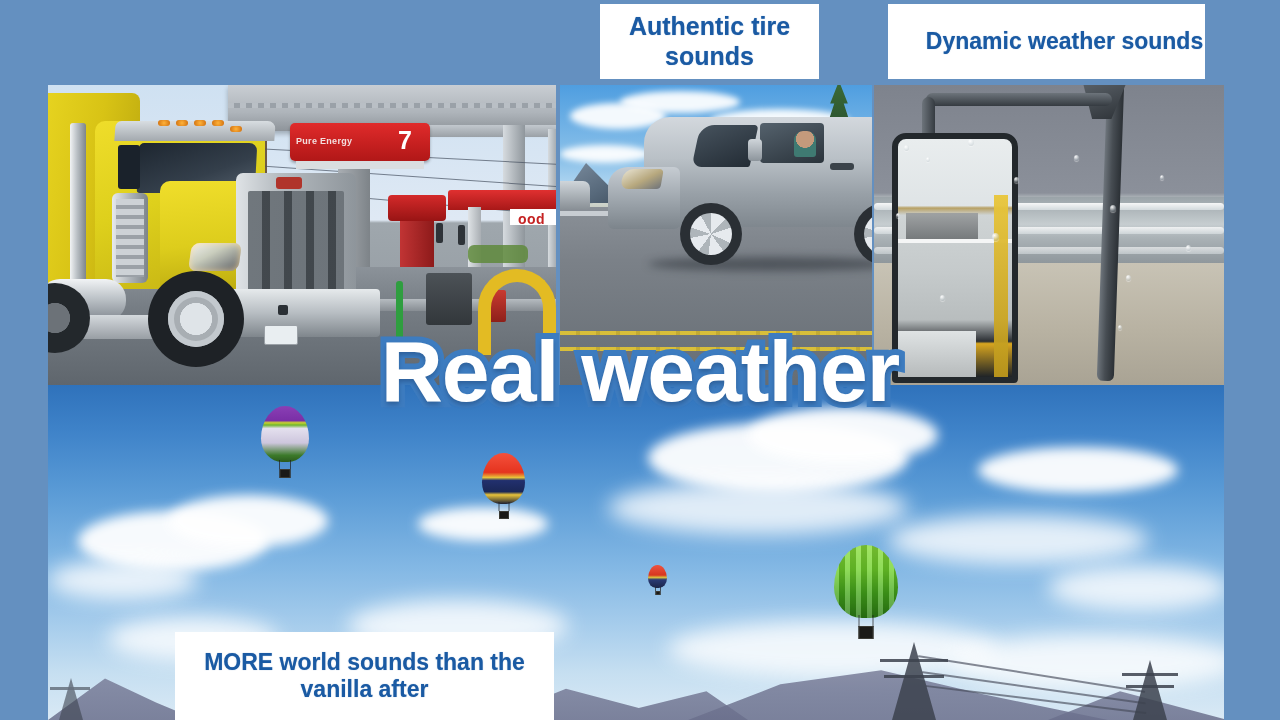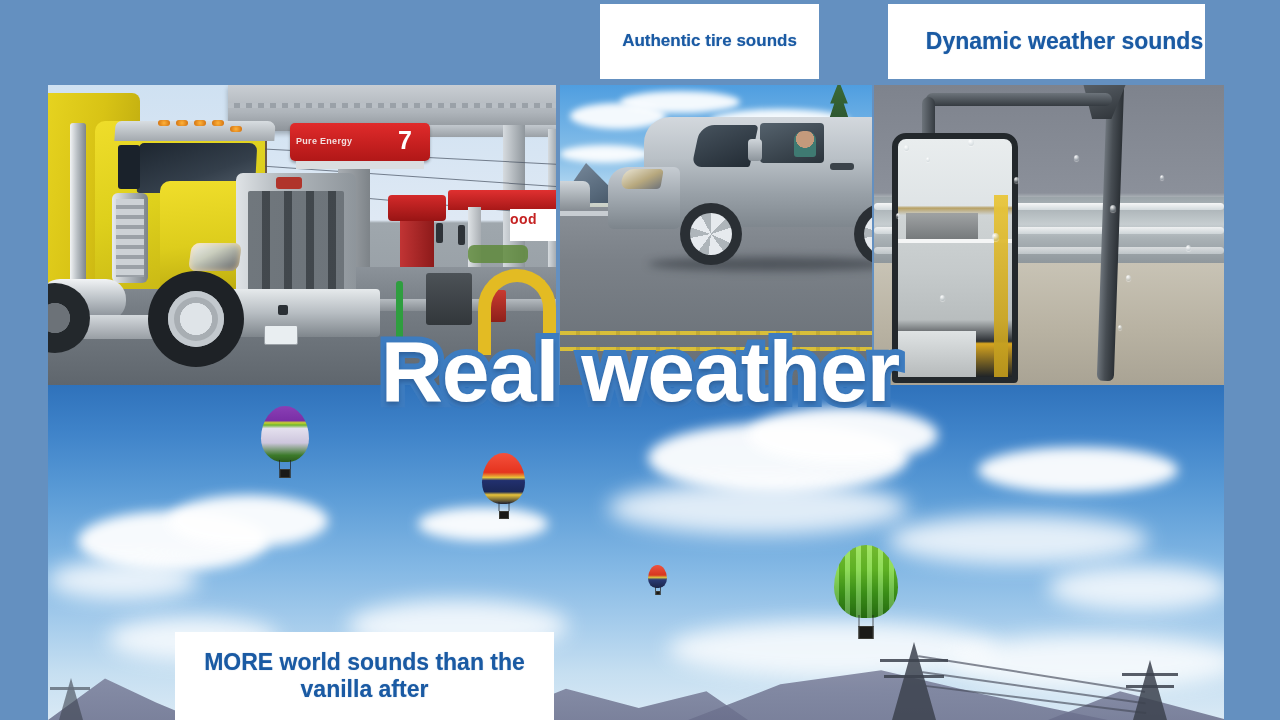--- a/index.html
+++ b/index.html
@@ -45,23 +45,23 @@
       background:linear-gradient(90deg,#a9aeb3,#7d8388); }
   .tk-pump2{ position:absolute; left:340px; top:110px; width:58px; height:26px;
       background:linear-gradient(180deg,#d42a2a,#981414); border-radius:4px; }
   .tk-pump2b{ position:absolute; left:352px; top:136px; width:34px; height:95px;
       background:linear-gradient(90deg,#c13434,#8d1a1a); }
   
   .tk-far{ position:absolute; left:400px; top:105px; width:110px; height:20px;
       background:linear-gradient(180deg,#e03030,#a81818); border-radius:3px 3px 0 0; }
   .tk-farcol{ position:absolute; left:420px; top:122px; width:13px; height:100px;
       background:linear-gradient(90deg,#dfe3e6,#a9aeb3); }
-  .tk-food{ position:absolute; left:462px; top:124px; width:48px; height:32px;
+  .tk-food{ position:absolute; left:462px; top:124px; width:48px; height:16px;
       background:#fff; color:#c52222; font-size:14px; font-weight:bold;
-      line-height:20px; text-align:left; padding-left:0; letter-spacing:.5px; }
+      line-height:20px; text-align:left; padding-left:8px; letter-spacing:.5px; }
   
   .tk-pole{ position:absolute; left:214px; top:38px; width:5px; height:80px; background:#6e5a44; }
   .tk-wire{ position:absolute; height:1px; background:rgba(70,80,95,.7);
       transform-origin:left center; }
   .tk-traffic{ position:absolute; left:388px; top:138px; width:7px; height:20px;
       background:#2e3338; border-radius:2px; }
   .tk-traffic2{ position:absolute; left:410px; top:140px; width:7px; height:20px;
       background:#2e3338; border-radius:2px; }
   
   .tk-ground{ position:absolute; left:0; bottom:0; width:100%; height:118px;
@@ -268,21 +268,21 @@
 
   
   .cap{ position:absolute; background:#ffffff; display:flex; align-items:center;
         justify-content:center; text-align:center; }
   .cap span{ color:#1a5aa3; font-weight:bold; line-height:1.18;
              text-shadow:0 0 1px rgba(26,90,163,.5); }
 
   .cap-refuel{ left:48px; top:0; width:508px; height:86px; }
   .cap-refuel span{ font-size:25px; }
   .cap-tire{ left:600px; top:4px; width:219px; height:75px; }
-  .cap-tire span{ font-size:17px; }
+  .cap-tire span{ font-size:25px; }
   .cap-weather{ left:888px; top:4px; width:317px; height:75px;padding-left:36px; }
   .cap-weather span{ font-size:23px; }
   .cap-more{ left:175px; top:632px; width:379px; height:88px; }
   .cap-more span{ font-size:23px; }
 
   
   .hero{ position:absolute; left:0; top:322px; width:1280px; text-align:center;
          pointer-events:none; }
   .hero span{
       font-size:86px; font-weight:bold; color:#ffffff; letter-spacing:-1px;

